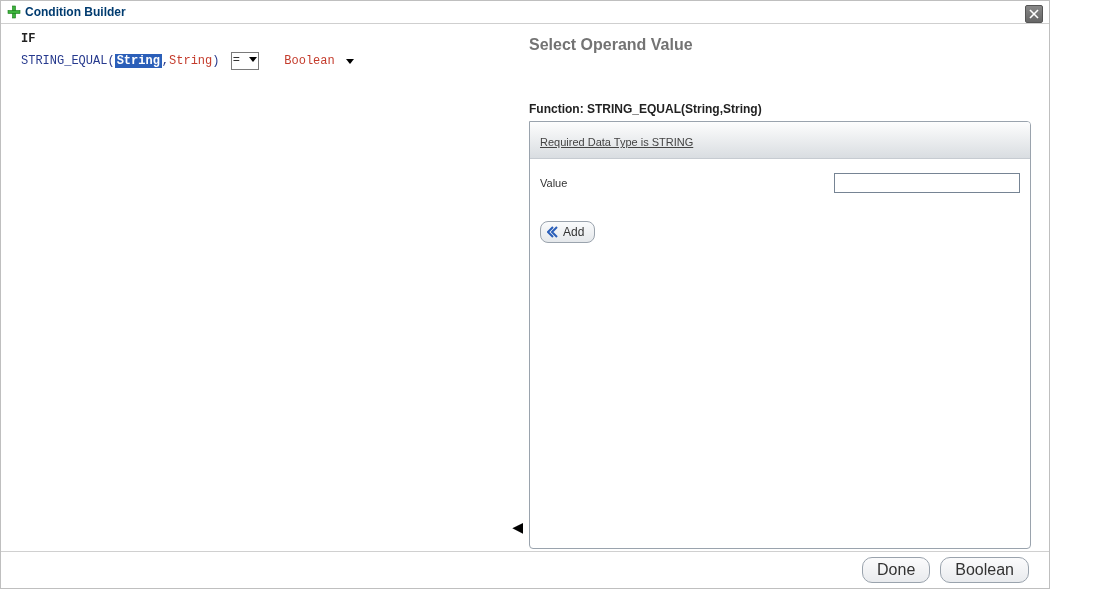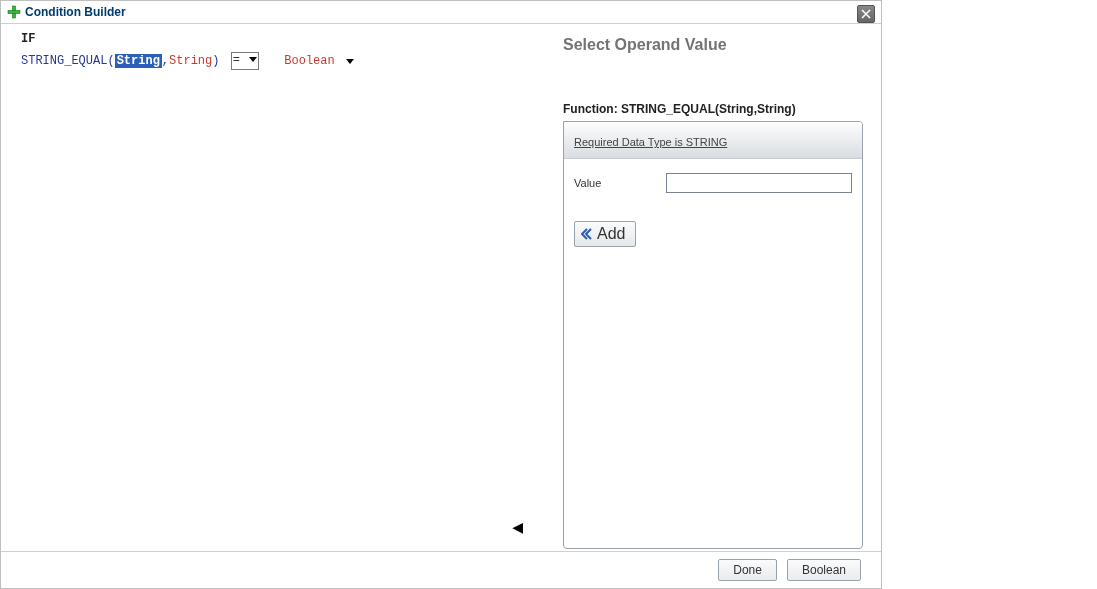--- a/index.html
+++ b/index.html
@@ -8,21 +8,21 @@
     font-family: Arial, Helvetica, sans-serif;
     font-size: 12px;
     background: #fff;
     color: #333;
     width: 1097px;
     height: 589px;
     overflow: hidden;
   }
   .dialog {
     position: relative;
-    width: 882px;
+    width: 1050px;
     height: 589px;
     background: #fff;
     border: 1px solid #bfbfbf;
     box-sizing: border-box;
   }
   .title-bar {
     display: flex;
     align-items: center;
     padding: 4px 6px;
     border-bottom: 1px solid #cfcfcf;
@@ -49,21 +49,20 @@
     display: flex;
     align-items: center;
     justify-content: center;
     cursor: pointer;
   }
   .close-btn svg { width: 10px; height: 10px; }
 
   .body-area {
     display: flex;
     height: calc(100% - 64px);
-    gap: 34px;
   }
   .left-pane {
     width: 500px;
     padding: 8px 0 0 20px;
     font-family: "Courier New", monospace;
     font-size: 12px;
     position: relative;
   }
   .if-label {
     font-weight: bold;
@@ -209,23 +208,23 @@
     padding: 0 4px;
     font-size: 12px;
   }
   .add-btn {
     margin: 28px 0 0 10px;
     display: inline-flex;
     align-items: center;
     border: 1px solid #9aa3ad;
     background: linear-gradient(#fafbfc, #e5e8eb);
     padding: 3px 10px 3px 6px;
-    font-size: 16px;
+    font-size: 12px;
     color: #333;
-    border-radius: 2px;
+    border-radius: 8px;
     cursor: pointer;
   }
   .add-btn svg { margin-right: 4px; }
 
   .footer {
     position: absolute;
     bottom: 0;
     left: 0;
     right: 0;
     height: 36px;
@@ -233,23 +232,23 @@
     display: flex;
     align-items: center;
     justify-content: flex-end;
     padding-right: 20px;
     gap: 10px;
   }
   .footer .btn {
     border: 1px solid #9aa3ad;
     background: linear-gradient(#fbfbfc, #e9ebee);
     padding: 3px 14px;
-    font-size: 12px;
+    font-size: 16px;
     color: #333;
-    border-radius: 2px;
+    border-radius: 10px;
     cursor: pointer;
   }
 </style>
 </head>
 <body>
 
 <div class="dialog">
 
   <div class="title-bar">
     <span class="plus-icon">

